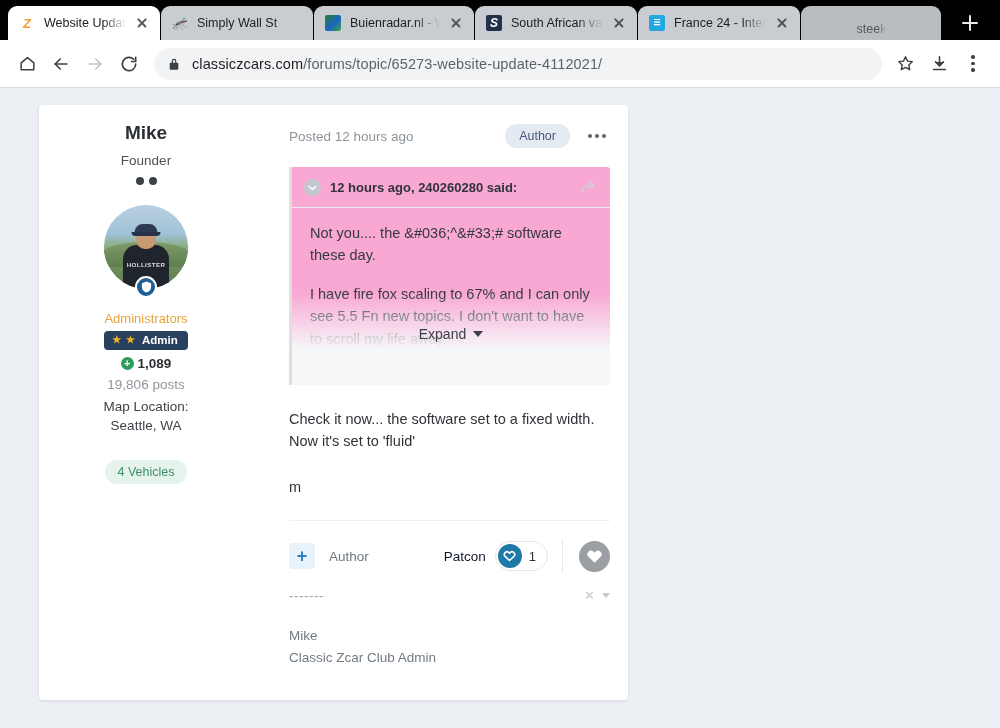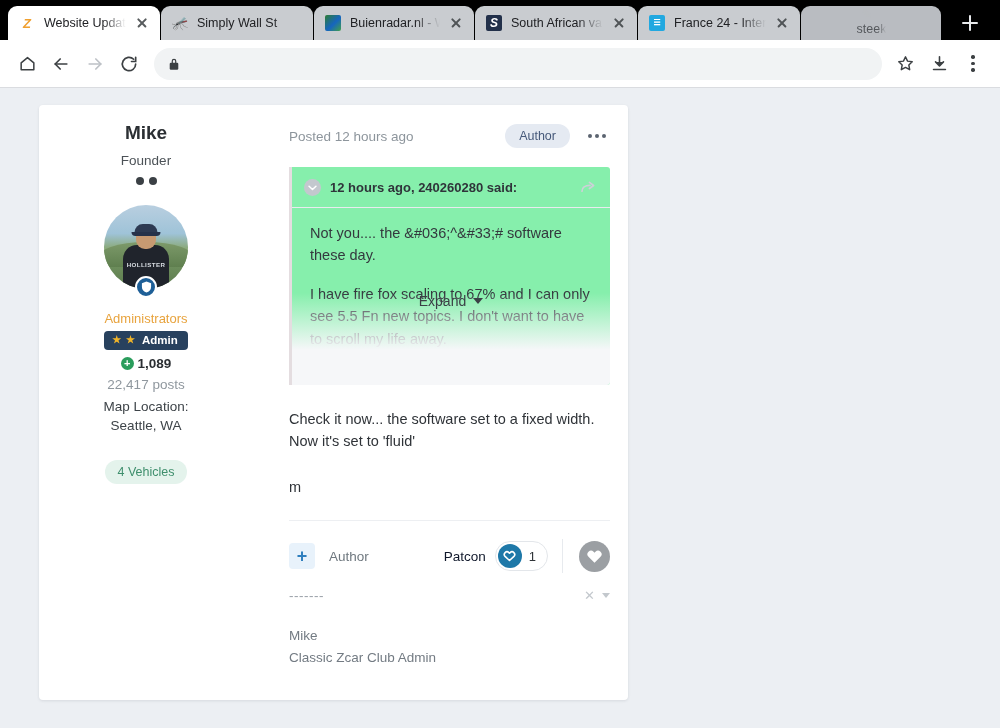--- a/index.html
+++ b/index.html
@@ -211,21 +211,21 @@
     background: #e5eaf2; color: #46597a;
     font-size: 12.5px; border-radius: 13px; padding: 5px 14px;
     margin-right: 14px;
   }
   .menu-dots { display: flex; gap: 3px; padding: 6px 4px; }
   .menu-dots i { width: 4px; height: 4px; border-radius: 50%; background: #5b6470; display:block; }
 
   .quote {
     margin-top: 18px;
     border-left: 3px solid #e4dde0;
-    background: #86efac;
+    background: #f9a8d4;
     border-radius: 0 3px 3px 0;
     position: relative;
     height: 218px;
     overflow: hidden;
   }
   .quote-head {
     display: flex; align-items: center;
     padding: 12px 14px 11px 12px;
     border-bottom: 1px solid #e9ebef;
   }
@@ -235,21 +235,21 @@
     display: flex; align-items: center; justify-content: center;
     margin-right: 9px;
   }
   .q-title { font-size: 13px; font-weight: 700; color: #2f343a; flex: 1 1 auto; }
   .q-reply { color: #ccd1d7; display:flex; }
   .quote-body { padding: 14px 16px 0 18px; }
   .quote-body p { font-size: 14.5px; color: #34393e; line-height: 1.55; margin-bottom: 16px; }
   .quote-fade {
     position: absolute; left: 0; right: 0; bottom: 0; height: 92px;
     background: linear-gradient(rgba(246,247,249,0) 0%, #f6f7f9 62%);
-    display: flex; align-items: flex-start; justify-content: center;
+    display: flex; align-items: center; justify-content: center;
     padding-bottom: 11px;
   }
   .expand-btn {
     font-size: 14px; color: #3b4046;
     display: flex; align-items: center; gap: 7px;
   }
   .caret-down {
     width: 0; height: 0;
     border-left: 5px solid transparent; border-right: 5px solid transparent;
     border-top: 6px solid #3b4046;
@@ -373,20 +373,21 @@
       </svg>
     </div>
 
     <div class="omnibox">
       <span class="lock">
         <svg width="12" height="14" viewBox="0 0 14 16" fill="#3c4043">
           <rect x="2" y="6.6" width="10" height="8" rx="1.4"></rect>
           <path d="M4.3 7V4.6a2.7 2.7 0 0 1 5.4 0V7H8.3V4.6a1.3 1.3 0 0 0-2.6 0V7z"></path>
         </svg>
       </span>
+      <span class="url"><span class="host">classiczcars.com</span><span class="path">/forums/topic/65273-website-update-4112021/</span></span>
     </div>
 
     <div class="tb-right">
       <div class="tbtn">
         <svg width="19" height="19" viewBox="0 0 24 24" fill="none" stroke="#3c4043" stroke-width="1.8" stroke-linejoin="round">
           <path d="M12 3.6l2.6 5.4 5.9.8-4.3 4.1 1.1 5.9-5.3-2.9-5.3 2.9 1.1-5.9L3.5 9.8l5.9-.8z"></path>
         </svg>
       </div>
       <div class="tbtn">
         <svg width="19" height="19" viewBox="0 0 24 24" fill="none" stroke="#3c4043" stroke-width="2" stroke-linecap="round" stroke-linejoin="round">
@@ -437,21 +438,21 @@
         <div class="admin-badge">
           <span class="stars">★ ★</span>
           <span>Admin</span>
         </div>
 
         <div class="rep-row">
           <span class="rep-plus">+</span>
           <span>1,089</span>
         </div>
 
-        <div class="post-count">22,417 posts</div>
+        <div class="post-count">19,806 posts</div>
 
         <div class="map-loc">
           <div>Map Location:</div>
           <div>Seattle, WA</div>
         </div>
 
         <div class="vehicles-pill">4 Vehicles</div>
       </div>
 
       <div class="post-col">

